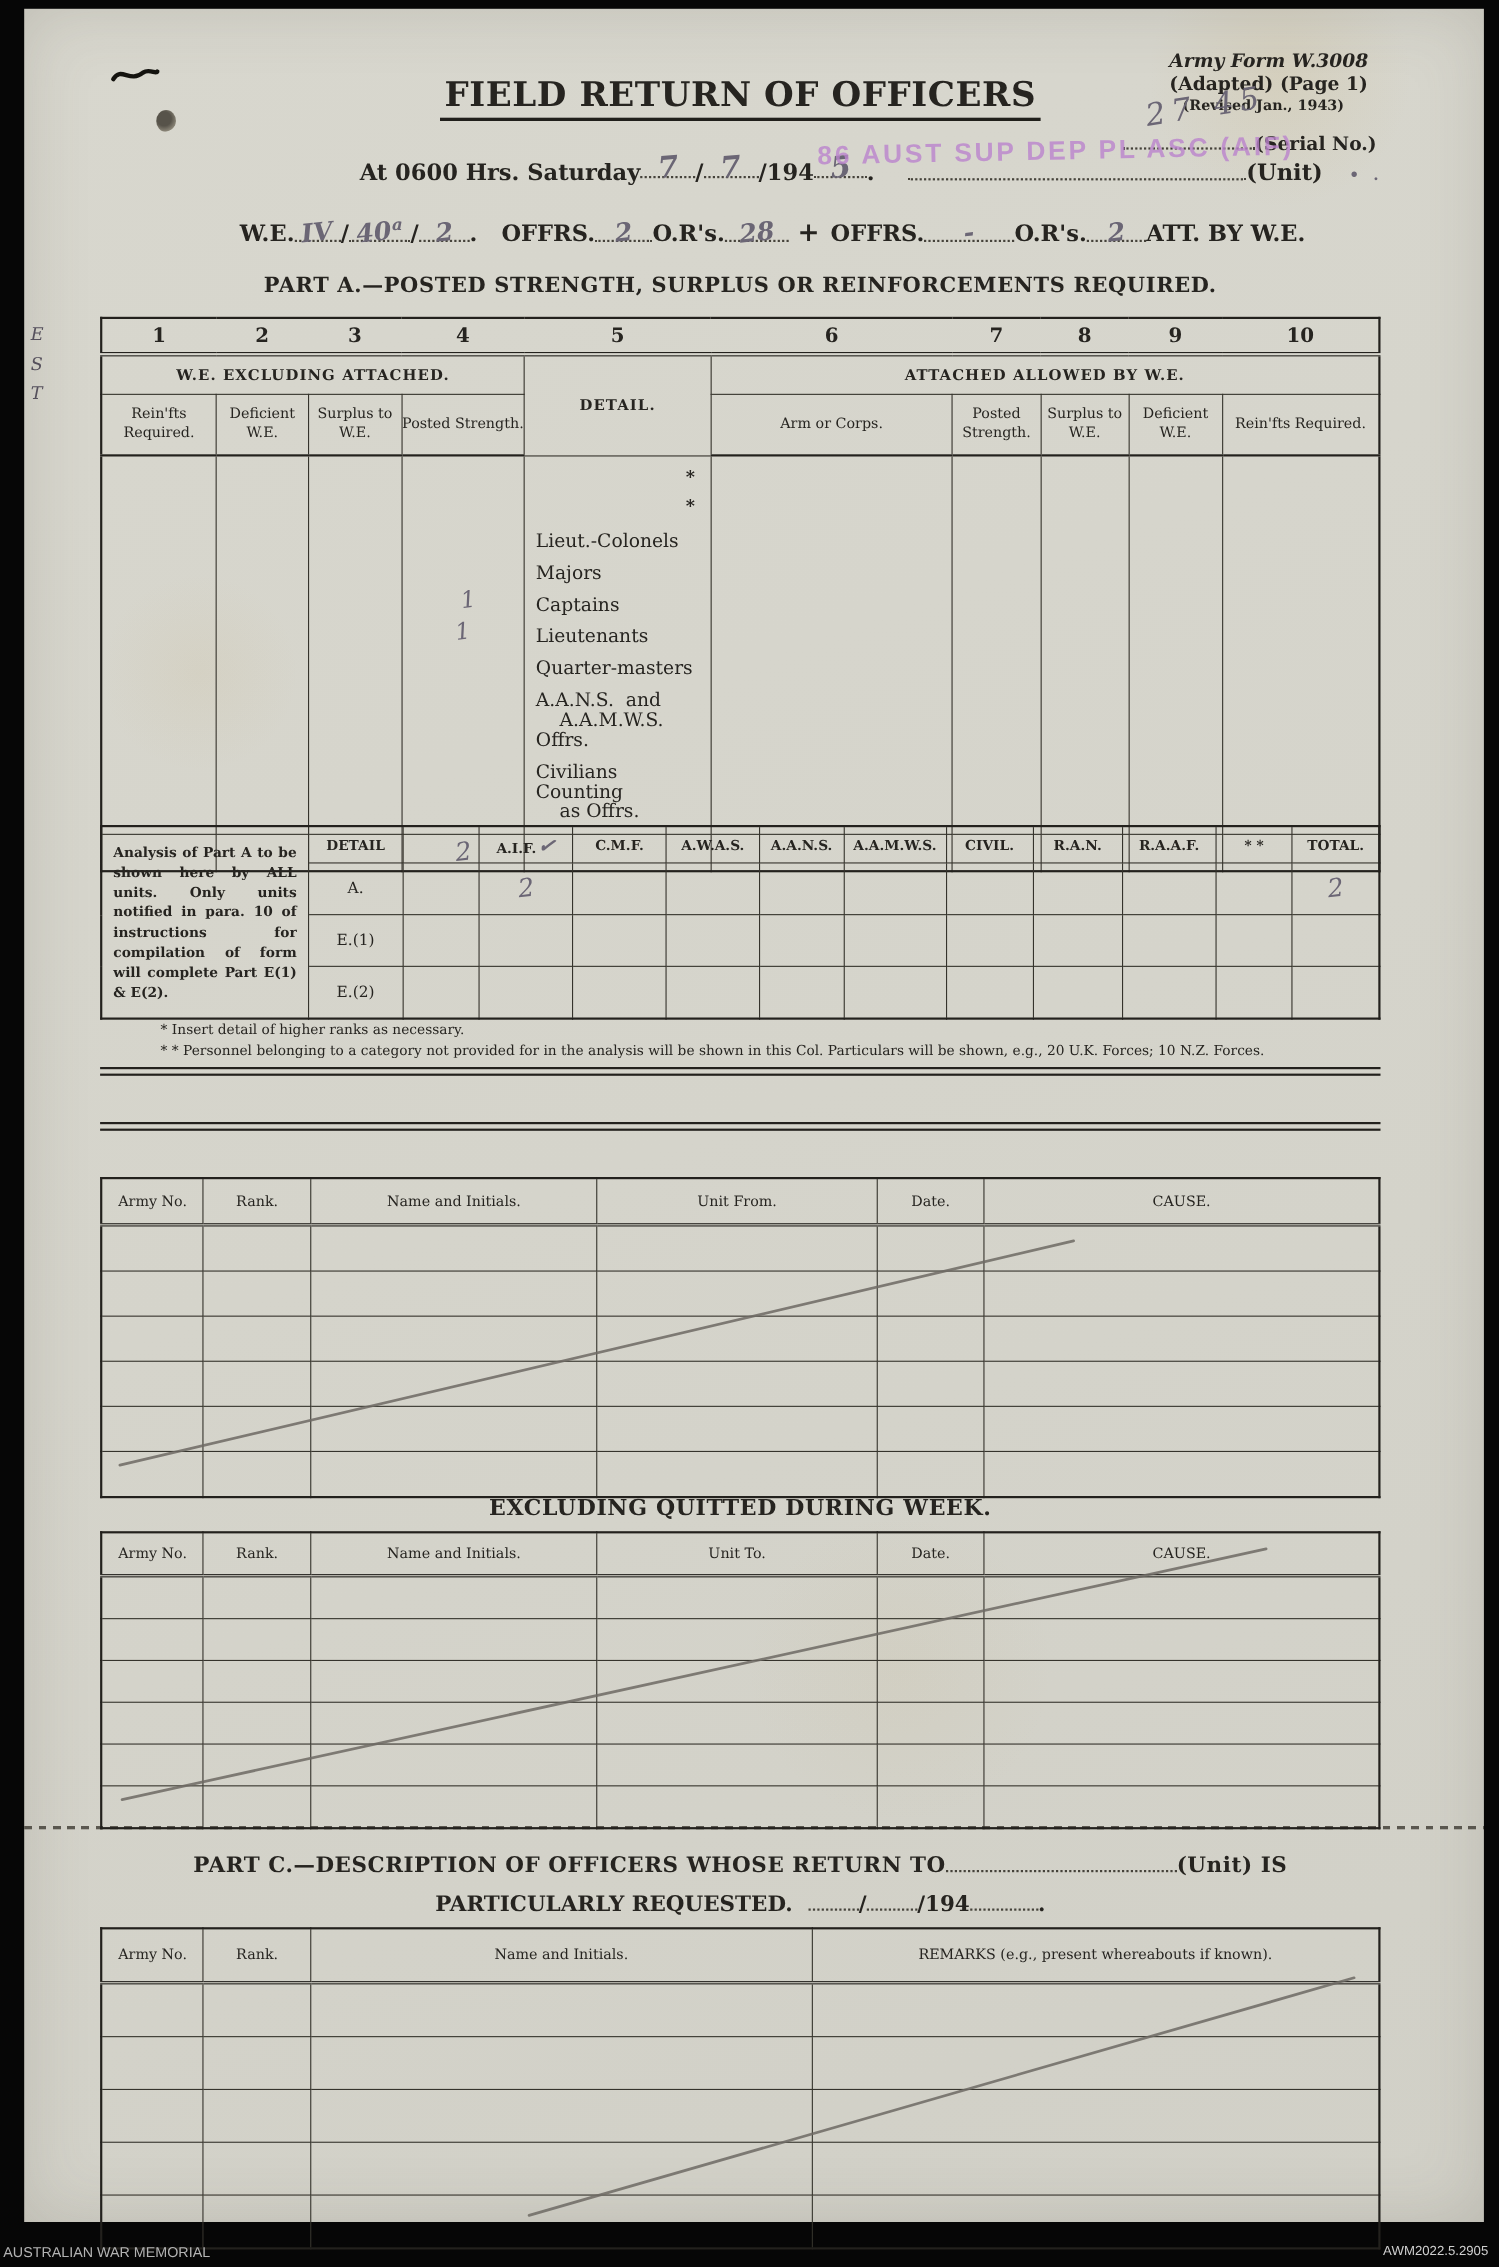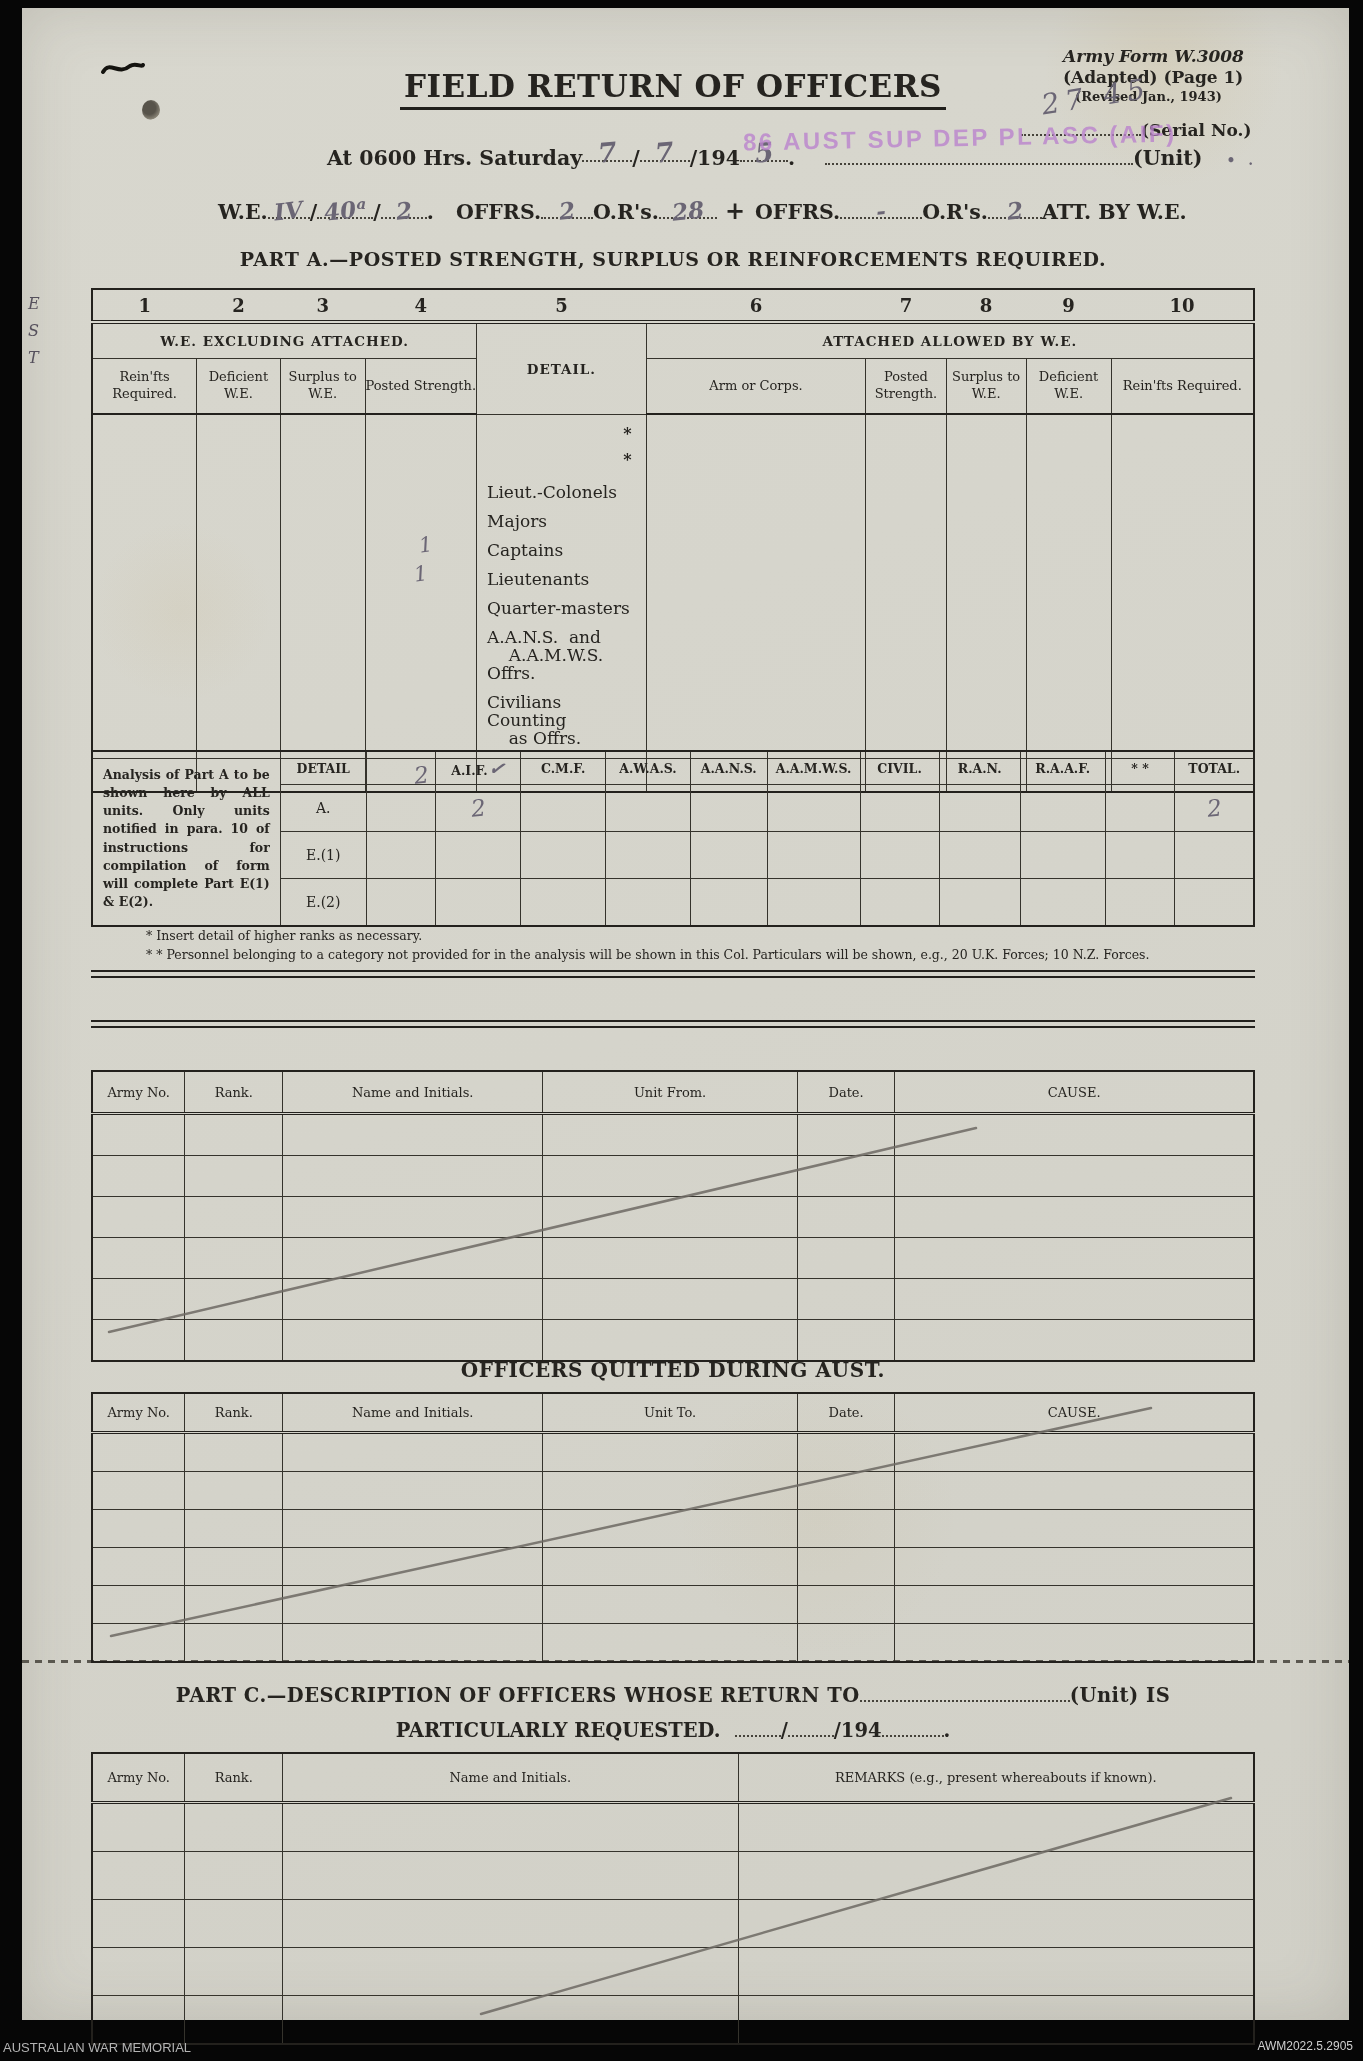--- a/index.html
+++ b/index.html
@@ -401,21 +401,21 @@
                 <td></td>
                 <td></td>
               </tr>
             </tbody>
         </table>
         <svg class="overlay" width="1164" height="274">
           <line x1="18" y1="262" x2="885" y2="58" stroke="#6e6a64" stroke-width="2.5" stroke-linecap="round" opacity="0.85"></line>
         </svg>
       </div>
 
-      <div class="sect" style="top:1350px;font-size:20px">OFFICERS  QUITTED  DURING  AUST.</div>
+      <div class="sect" style="top:1350px;font-size:20px">EXCLUDING  QUITTED  DURING  WEEK.</div>
 
       <div class="twrap" style="top:1384px;height:256px">
         <table class="framed rows37">
           <colgroup>
             <col style="width:8.0%">
               <col style="width:8.4%">
               <col style="width:22.4%">
             <col style="width:21.9%">
               <col style="width:8.4%">
               <col style="width:30.9%">

